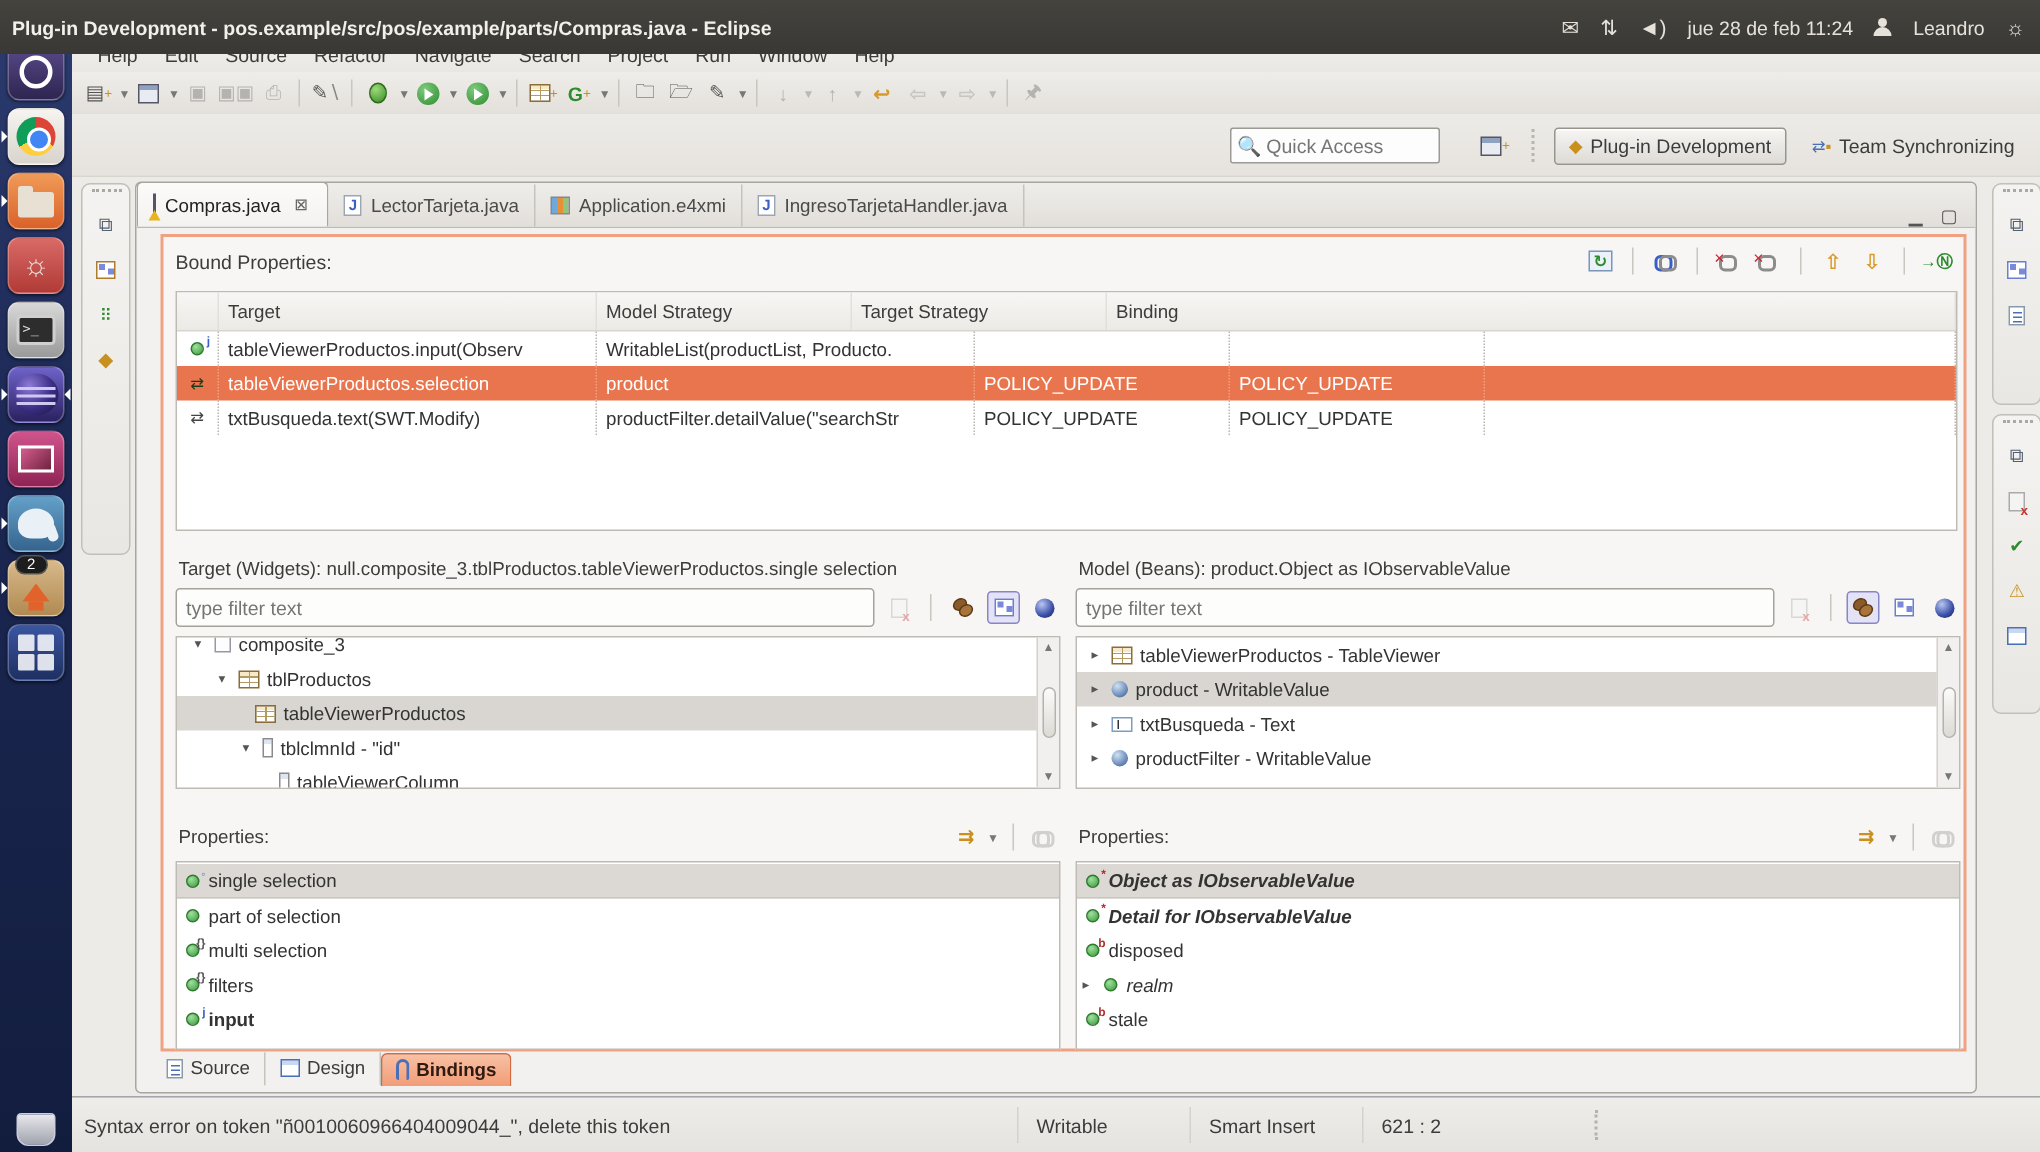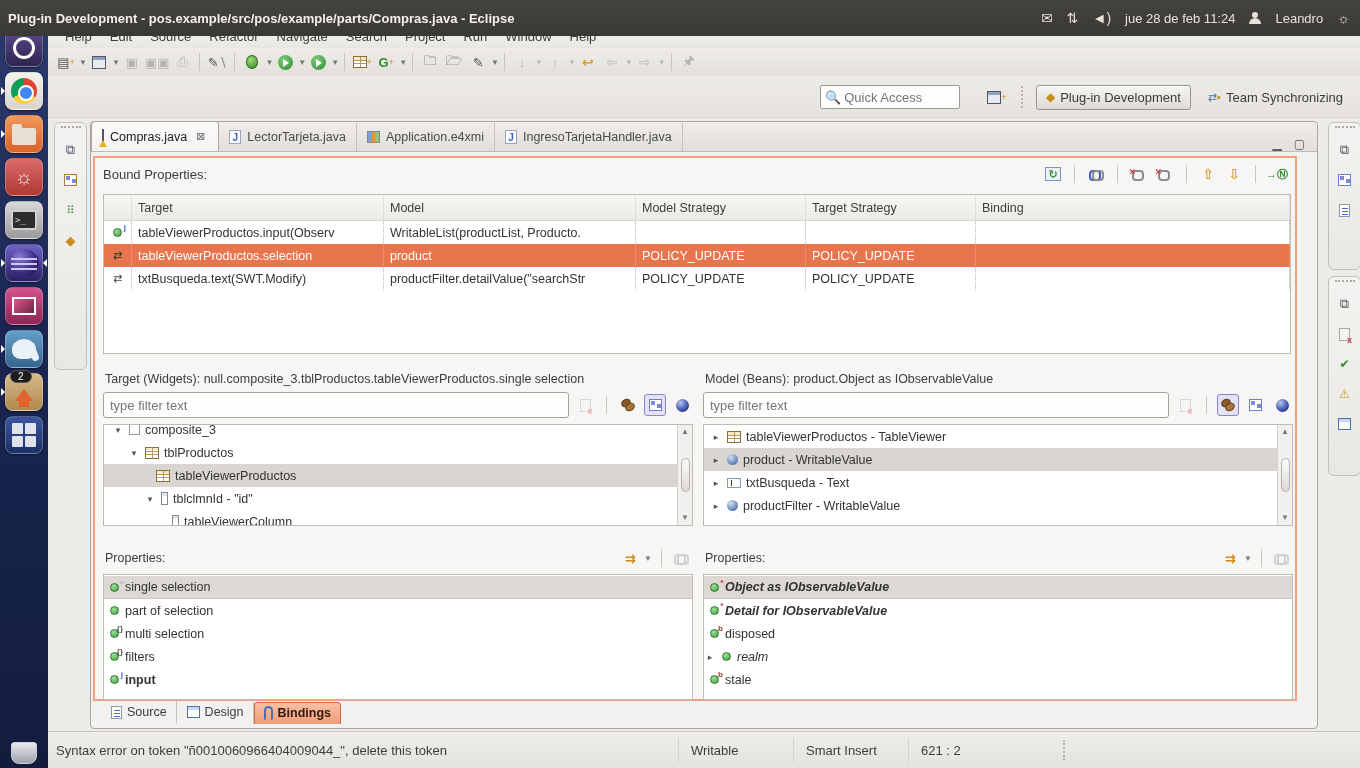--- a/index.html
+++ b/index.html
@@ -65,21 +65,21 @@
 
   
   #editor { position:absolute; left:42px; top:97px; width:1228px; height:608px; background:#F2F1EF; border:1px solid #A9A69F; border-radius:4px; }
   #tabrow { position:absolute; left:0; top:0; width:100%; height:30px; display:flex; align-items:flex-end; border-bottom:1px solid #BDBab4; background:linear-gradient(#EFEDEA,#E2DFDA); border-radius:4px 4px 0 0; }
   .etab { height:28px; display:flex; align-items:center; gap:6px; padding:0 10px; font-size:12.5px; color:#4A4A4A; border-right:1px solid #C6C3BD; }
   .etab.active { background:linear-gradient(#FCFBFA,#F3F2F0); border:1px solid #A9A69F; border-bottom:none; border-radius:4px 4px 0 0; height:30px; color:#222; }
   .tab-close { font-size:11px; color:#666; border:1px solid transparent; padding:0 2px; }
   .winbtns { margin-left:auto; display:flex; gap:12px; padding-right:12px; color:#555; font-size:12px; }
 
   
-  #bindpage { position:absolute; left:2px; top:34px; width:1204px; height:545px; background:#F7F6F4; border:2px solid #F0A182; }
+  #bindpage { position:absolute; left:16px; top:34px; width:1204px; height:545px; background:#F7F6F4; border:2px solid #F0A182; }
   .bp-head { display:flex; align-items:center; padding:6px 8px 4px 8px; }
   .bp-title { font-size:13px; color:#3C3C3C; }
   .bp-tools { margin-left:auto; display:flex; align-items:center; gap:6px; }
   .mini { width:20px; height:20px; display:flex; align-items:center; justify-content:center; font-size:12px; }
 
   
   #btable { position:absolute; left:8px; top:36px; width:1188px; height:160px; border:1px solid #BEBBB5; background:#fff; font-size:12.5px; color:#333; }
   .trow { display:flex; height:23px; align-items:center; }
   .thead { height:26px; background:linear-gradient(#F7F6F4,#ECEAE6); border-bottom:1px solid #D8D5CF; color:#3C3C3C; }
   .tc { padding:0 6px; white-space:nowrap; overflow:hidden; height:100%; display:flex; align-items:center; }
@@ -432,21 +432,20 @@
           <span class="mini">
               <span style="color:#2E8B2E;font-weight:bold;font-size:11px;">→Ⓝ</span>
             </span>
         </div>
       </div>
 
       <div id="btable">
         <div class="trow thead">
           <span class="tc c-ico"></span>
           <span class="tc c-target">Target</span>
-          <span class="tc c-model">Model</span>
           <span class="tc c-ms">Model Strategy</span>
           <span class="tc c-ts">Target Strategy</span>
           <span class="tc c-bind">Binding</span>
         </div>
         <div class="trow data">
           <span class="tc c-ico">
               <span class="gdot">
                 <span class="ov" style="color:#3A5FC8;">j</span>
               </span>
             </span>

